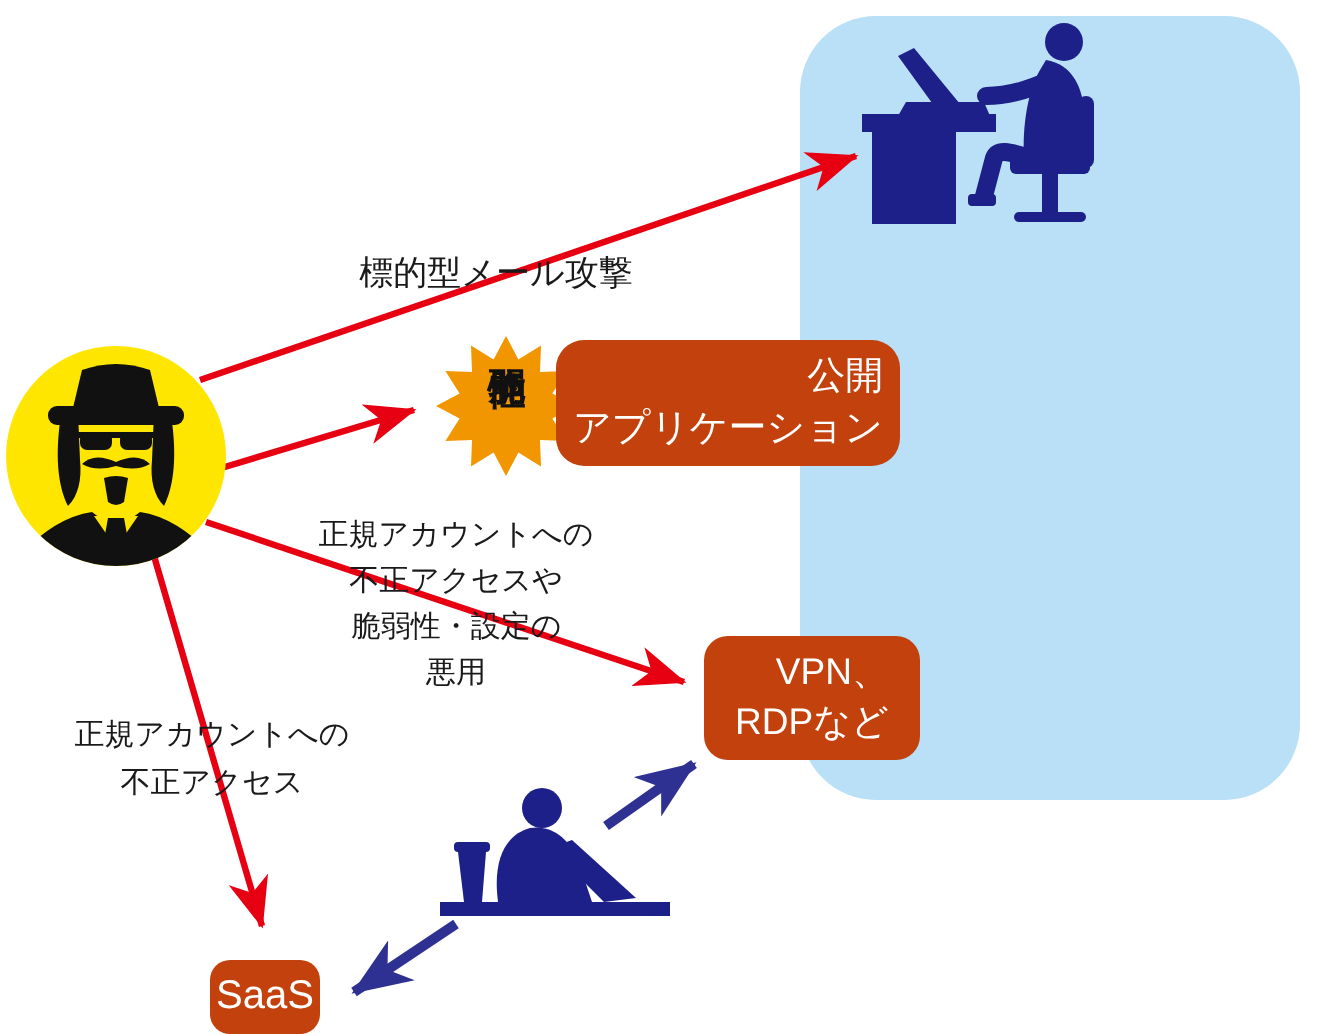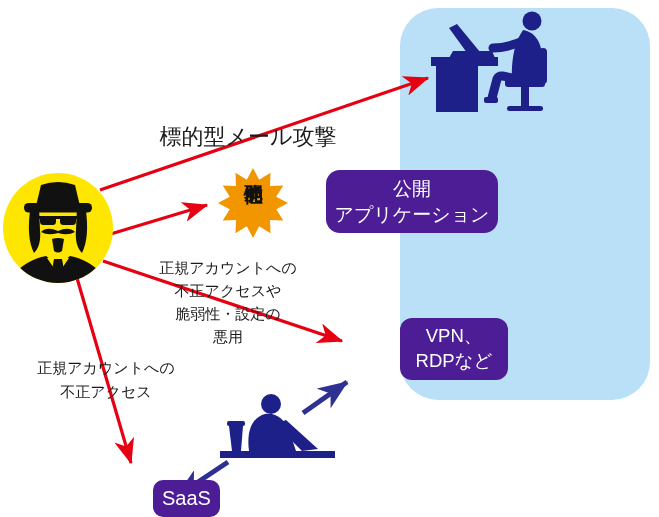--- a/index.html
+++ b/index.html
@@ -3,30 +3,30 @@
 <meta charset="utf-8">
 <style>
   html,body{margin:0;padding:0;background:#ffffff;}
   #canvas{position:relative;width:659px;height:517px;background:#ffffff;overflow:hidden;
           font-family:"Liberation Sans","DejaVu Sans",sans-serif;}
   .zone{position:absolute;left:400px;top:8px;width:250px;height:392px;
         background:#b9e0f7;border-radius:38px;}
   #gfx{position:absolute;left:0;top:0;width:659px;height:517px;}
   .lbl{position:absolute;color:#1a1a1a;white-space:pre-line;text-align:center;
        font-size:15px;line-height:23px;}
-  .lbl-mail{left:158px;top:125px;width:180px;font-size:22px;}
+  .lbl-mail{left:158px;top:125px;width:180px;font-size:17px;}
   .lbl-mid{left:128px;top:256px;width:200px;}
   .lbl-saas-abuse{left:6px;top:356px;width:200px;line-height:24px;}
   .lbl-zone{left:462px;top:195px;width:140px;font-size:20.5px;color:#333;letter-spacing:1px;}
-  .bluebox{position:absolute;background:#4c1d95;color:#ffffff;display:flex;
-           align-items:center;justify-content:center;text-align:center;
-           white-space:pre-line;font-size:19px;line-height:1.35;margin-left:48px;}
+  .bluebox{position:absolute;background:#c2410c;color:#ffffff;display:flex;
+           align-items:center;justify-content:center;text-align:right;
+           white-space:pre-line;font-size:19px;line-height:1.35;}
   .box-app{left:278px;top:170px;width:172px;height:63px;border-radius:14px;}
   .box-vpn{left:352px;top:318px;width:108px;height:62px;border-radius:12px;font-size:18.5px;}
-  .box-saas{left:105px;top:480px;width:67px;height:37px;border-radius:10px;font-size:20px;}
+  .box-saas{left:105px;top:480px;width:55px;height:37px;border-radius:10px;font-size:20px;}
   .star-lbl{position:absolute;left:241px;top:169px;width:24px;height:72px;
             writing-mode:vertical-rl;text-orientation:upright;font-weight:800;
             font-size:18.5px;line-height:24px;color:#111;letter-spacing:1px;}
 </style>
 </head>
 <body>
 
 <div id="canvas">
 
   <div class="zone"></div>

